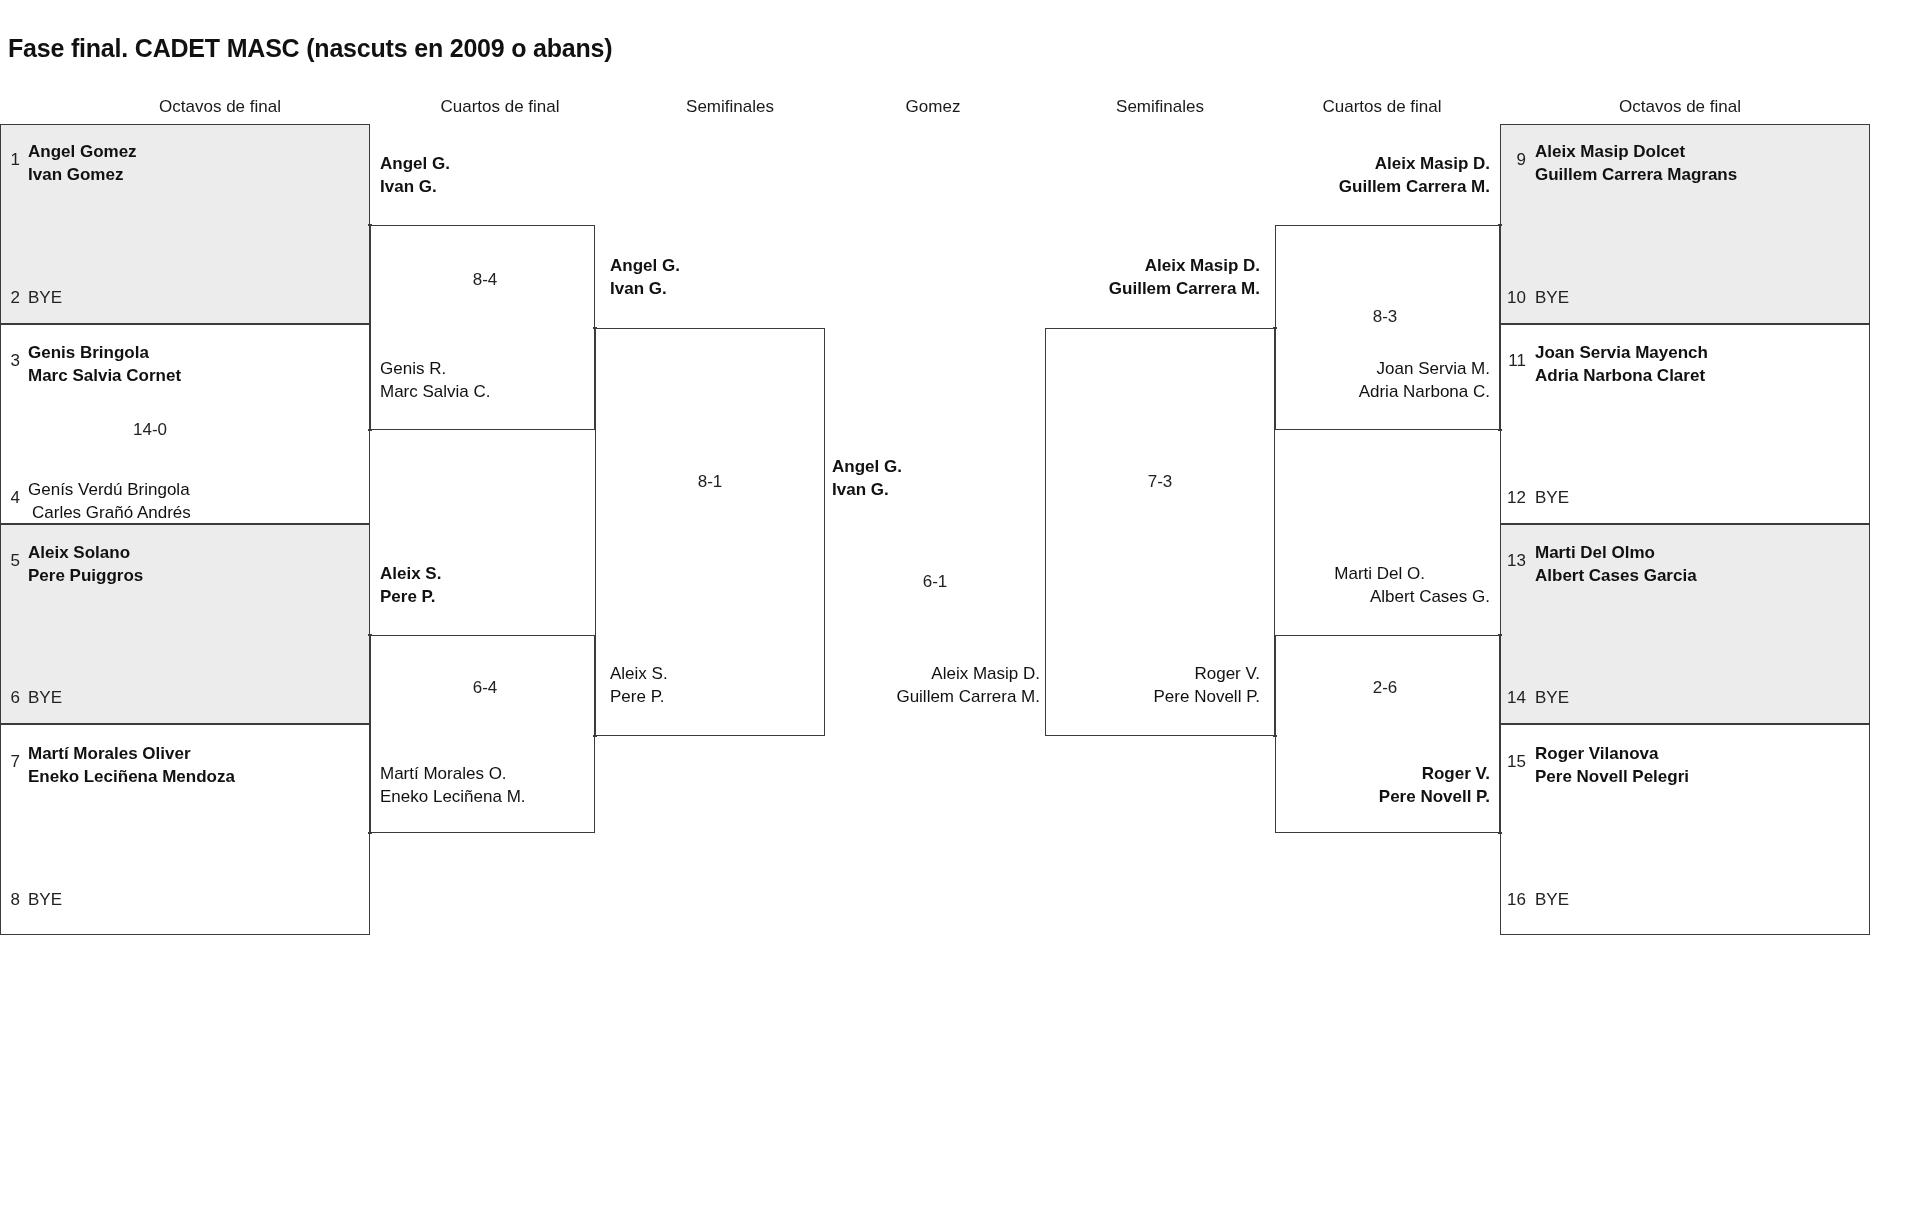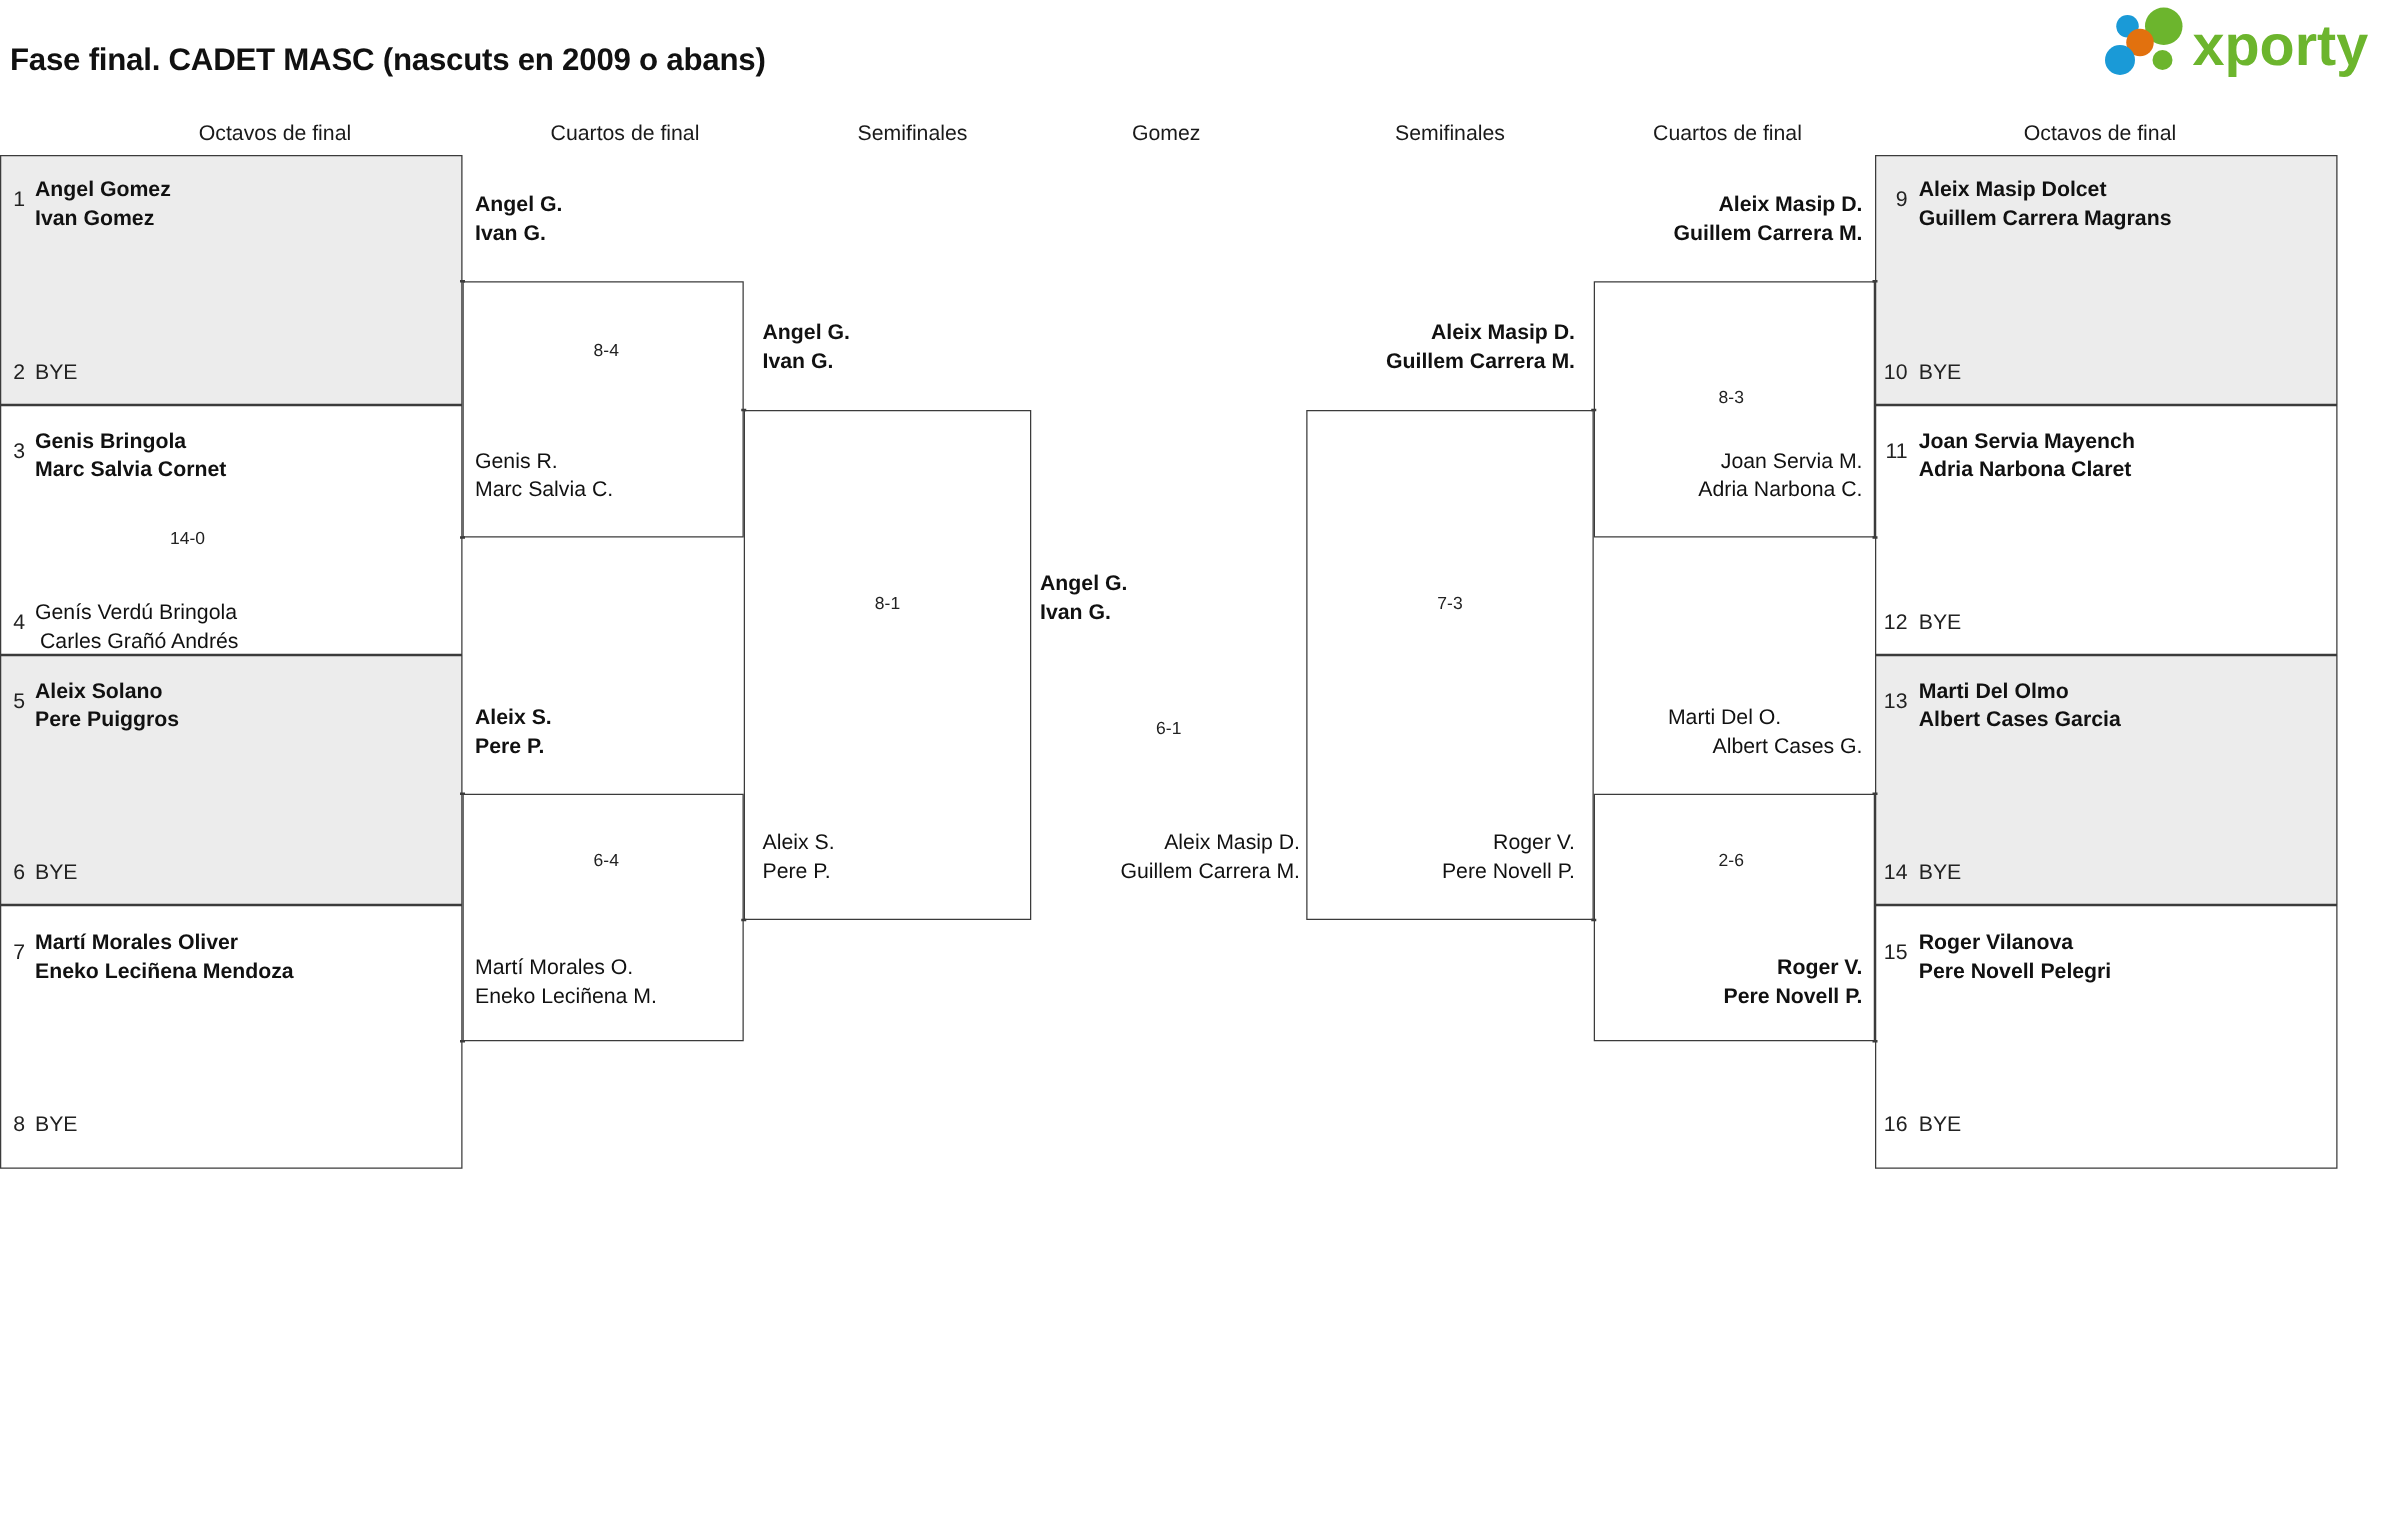--- a/index.html
+++ b/index.html
@@ -61,41 +61,31 @@
     white-space: nowrap;
   }
   .names.bold { font-weight: bold; }
   .names.right { text-align: right; }
   .bye {
     position: absolute;
     font-size: 17px; line-height: 20px; color: #222; white-space: nowrap;
   }
   .score {
     position: absolute;
-    font-size: 14px; line-height: 20px; color: #222;
+    font-size: 17px; line-height: 20px; color: #222;
     text-align: center; white-space: nowrap;
   }
 </style>
 </head>
 <body>
 
 <div id="root">
 
   <div class="hdr-sub">Fase final. CADET MASC (nascuts en 2009 o abans)</div>
 
-  <div class="logo">
-    <svg width="240" height="60" viewBox="0 0 240 60">
-      <circle cx="34" cy="17" r="9" fill="#1a9ad7"></circle>
-      <circle cx="63" cy="17" r="15" fill="#6cb52d"></circle>
-      <circle cx="44" cy="30" r="11" fill="#e2710e"></circle>
-      <circle cx="28" cy="44" r="12" fill="#1a9ad7"></circle>
-      <circle cx="62" cy="44" r="8" fill="#6cb52d"></circle>
-      <text x="86" y="48" font-family="Liberation Sans, sans-serif" font-size="46" font-weight="bold" fill="#6cb52d">xporty</text>
-    </svg>
-  </div>
 
   <div class="round-hdr" style="left:60px;width:320px;">Octavos de final</div>
   <div class="round-hdr" style="left:340px;width:320px;">Cuartos de final</div>
   <div class="round-hdr" style="left:570px;width:320px;">Semifinales</div>
   <div class="round-hdr" style="left:773px;width:320px;">Gomez</div>
   <div class="round-hdr" style="left:1000px;width:320px;">Semifinales</div>
   <div class="round-hdr" style="left:1222px;width:320px;">Cuartos de final</div>
   <div class="round-hdr" style="left:1520px;width:320px;">Octavos de final</div>
 
   <div class="seedbox shaded" style="left:0px;top:124px;width:370px;height:200px;"></div>

